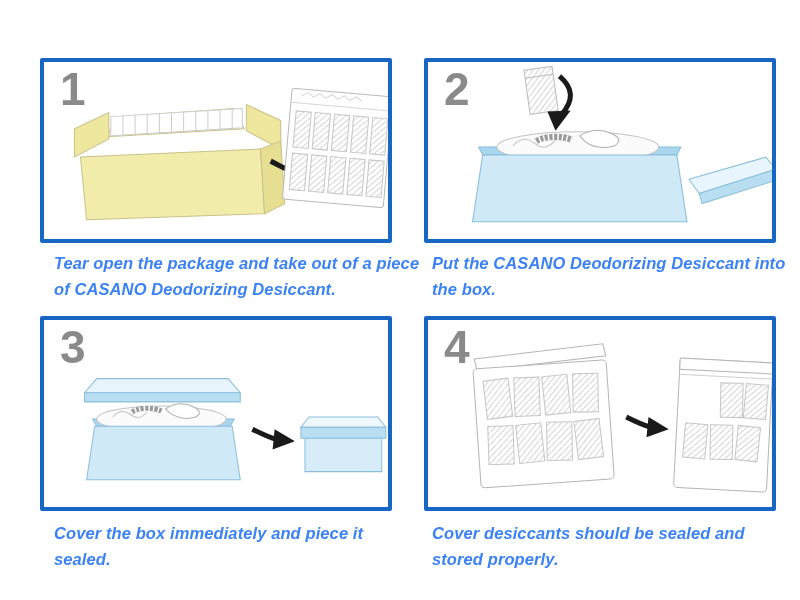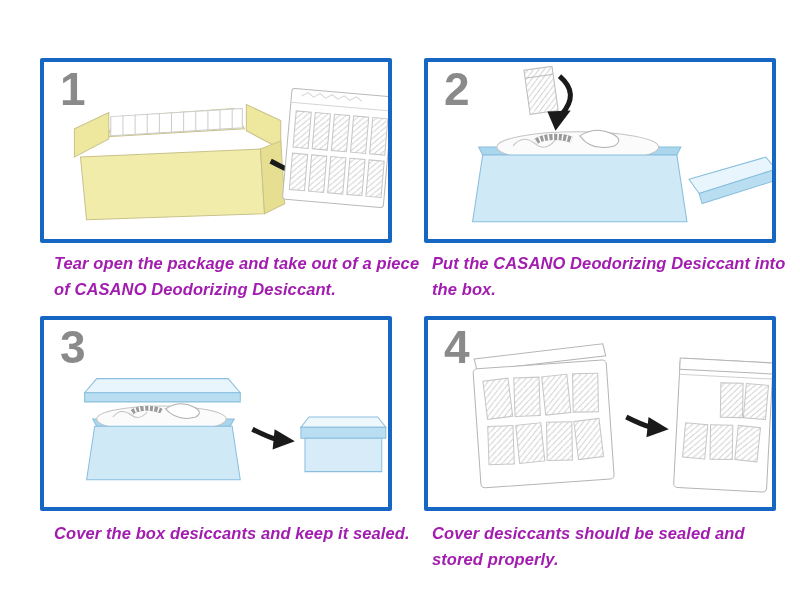--- a/index.html
+++ b/index.html
@@ -15,21 +15,21 @@
   .p2{left:424px;top:58px;width:352px;height:185px;}
   .p3{left:40px;top:316px;width:352px;height:195px;}
   .p4{left:424px;top:316px;width:352px;height:195px;}
   .step-num{
     position:absolute;left:16px;top:2px;z-index:3;
     font-size:46px;font-weight:700;color:#8a8a8a;line-height:1.1;
   }
   .illus{position:absolute;left:0;top:0;width:100%;height:100%;}
   .caption{
     position:absolute;width:366px;margin:0;
-    font-size:16.5px;font-weight:700;font-style:italic;color:#a21caf;
+    font-size:16.5px;font-weight:700;font-style:italic;color:#3b82f6;
     line-height:1.6;letter-spacing:0.1px;
   }
   .c1{left:54px;top:250px;}
   .c2{left:432px;top:250px;}
   .c3{left:54px;top:520px;}
   .c4{left:432px;top:520px;}
 </style>
 </head>
 <body>
 
@@ -127,21 +127,21 @@
       <path d="M206,108 C218,114 222,116 230,118" stroke="#1a1a1a" stroke-width="5" fill="none"></path>
       <polygon points="228,108 248,120 226,128" fill="#1a1a1a"></polygon>
     </g>
     <g>
       <polygon points="262,96 330,96 338,106 254,106" fill="#eef7fc" stroke="#89bedd"></polygon>
       <polygon points="254,106 338,106 338,117 254,117" fill="#b9def1" stroke="#89bedd"></polygon>
       <polygon points="258,117 334,117 334,150 258,150" fill="#d7ecf8" stroke="#89bedd"></polygon>
     </g>
   </svg>
 </div>
-<p class="caption c3">Cover the box desiccants and keep it sealed.</p>
+<p class="caption c3">Cover the box immediately and piece it sealed.</p>
 
 <div class="panel p4">
   <span class="step-num">4</span>
   <svg class="illus" viewBox="0 0 340 185" aria-hidden="true">
     <defs>
       <pattern id="h4" patternUnits="userSpaceOnUse" width="6" height="6">
         <path d="M0 6 L6 0" stroke="#cfcfcf" stroke-width="1"></path>
       </pattern>
     </defs>
     <g transform="rotate(-4 112 100)">

